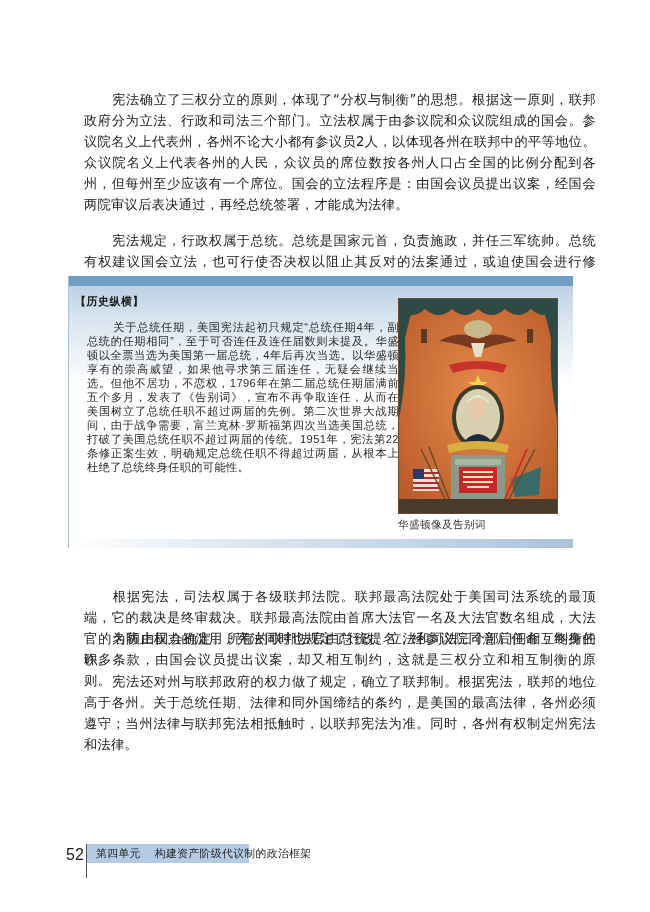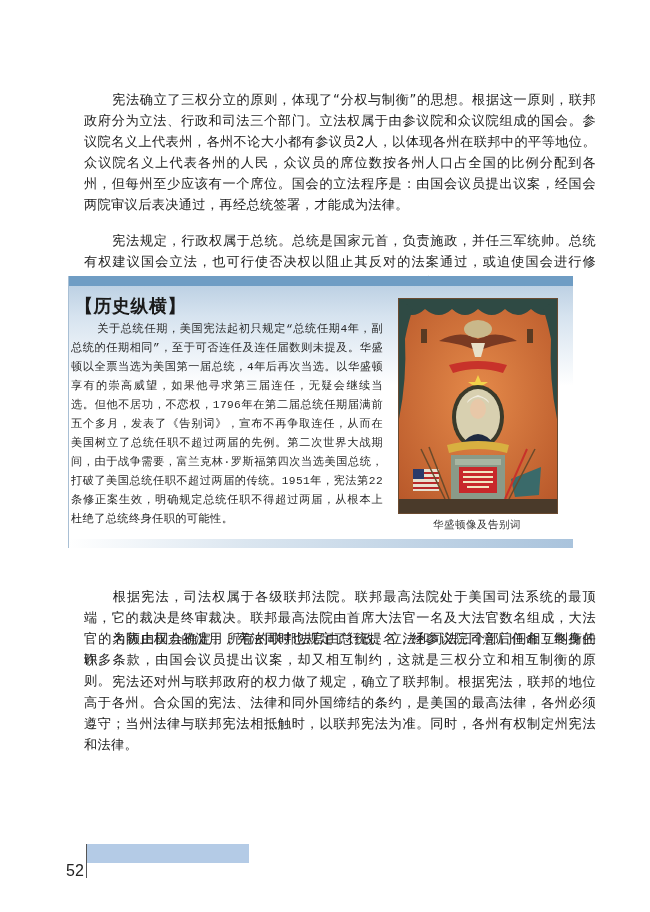--- a/index.html
+++ b/index.html
@@ -11,29 +11,29 @@
   #p3{top:570px;}
   #p4{top:612px;}
   #p5{top:655px;}
 
   .box{position:absolute;left:68px;top:276px;width:504px;height:272px;
        background:linear-gradient(180deg,#b5cbe0 0px,#d6e3ef 40px,#ffffff 110px,#ffffff 100%);
        border-left:1px solid #a9bfd4;}
   .box-topbar{position:absolute;left:0;top:0;width:100%;height:10px;background:#6f9dc4;}
   .box-bottombar{position:absolute;left:0;bottom:0;width:100%;height:9px;
        background:linear-gradient(90deg,#ffffff 0%,#dbe6f0 35%,#a9c3dc 100%);}
-  .box-title{position:absolute;left:6px;top:18px;font-family:"DejaVu Serif","Liberation Serif",serif;font-weight:bold;font-size:18px;color:#1a1a1a;letter-spacing:0.5px;}
-  .box-text{position:absolute;left:2px;top:44px;width:312px;font-family:Liberation Mono, monospace;font-size:11.2px;line-height:19px;letter-spacing:0.4px;color:#2a2a2a;text-align:justify;margin:0;}
+  .box-title{position:absolute;left:6px;top:18px;font-family:"DejaVu Serif","Liberation Serif",serif;font-weight:bold;font-size:11px;color:#1a1a1a;letter-spacing:0.5px;}
+  .box-text{position:absolute;left:18px;top:44px;width:312px;font-family:Liberation Sans, sans-serif;font-size:11.2px;line-height:14px;letter-spacing:0.4px;color:#2a2a2a;text-align:justify;margin:0;}
   .box-text .ind{display:inline-block;width:26px;}
 
   .painting{position:absolute;left:329px;top:22px;width:158px;height:214px;background:#d8743a;overflow:hidden;border:1px solid #6a4a30;}
-  .caption{position:absolute;left:329px;top:242px;width:158px;text-align:center;font-size:10.5px;color:#333;letter-spacing:0.5px;}
+  .caption{position:absolute;left:329px;top:242px;width:158px;font-size:10.5px;color:#333;letter-spacing:0.5px;}
 
   .footer{position:absolute;left:0;top:840px;width:650px;height:40px;}
-  .page-num{position:absolute;left:66px;top:6px;font-family:"Liberation Sans",sans-serif;font-size:16px;color:#222;margin-top:16px;}
+  .page-num{position:absolute;left:66px;top:6px;font-family:"Liberation Sans",sans-serif;font-size:16px;color:#222;}
   .footer-rule{position:absolute;left:86px;top:4px;width:1px;height:34px;background:#555;}
   .footer-band{position:absolute;left:87px;top:4px;width:162px;height:19px;background:#b4cbe6;}
   .footer-label{position:absolute;left:96px;top:7px;font-size:10.8px;color:#222;letter-spacing:0.4px;white-space:nowrap;}
   .footer-label .gap{display:inline-block;width:14px;}
 </style>
 </head>
 <body>
 
 <p class="para" id="p1"><span class="ind"></span><span>宪法确立了三权分立的原则，体现了“分权与制衡”的思想。根据这一原则，联邦政府分为立法、行政和司法三个部门。立法权属于由参议院和众议院组成的国会。参议院名义上代表州，各州不论大小都有参议员2人，以体现各州在联邦中的平等地位。众议院名义上代表各州的人民，众议员的席位数按各州人口占全国的比例分配到各州，但每州至少应该有一个席位。国会的立法程序是：由国会议员提出议案，经国会两院审议后表决通过，再经总统签署，才能成为法律。</span></p>
 <p class="para" id="p2"><span class="ind"></span><span>宪法规定，行政权属于总统。总统是国家元首，负责施政，并任三军统帅。总统有权建议国会立法，也可行使否决权以阻止其反对的法案通过，或迫使国会进行修改。总统由人民间接选举产生，任期四年。除非因弹劾并定罪，不得被免职。</span></p>
@@ -103,19 +103,22 @@
       <rect x="0" y="200" width="158" height="14" fill="#4a3a2a"></rect>
     </svg>
   </div>
   <div class="caption">华盛顿像及告别词</div>
 
   <div class="box-bottombar"></div>
 </div>
 
 <p class="para" id="p3"><span class="ind"></span><span>根据宪法，司法权属于各级联邦法院。联邦最高法院处于美国司法系统的最顶端，它的裁决是终审裁决。联邦最高法院由首席大法官一名及大法官数名组成，大法官的名额由国会确定。所有的联邦法官由总统提名，经参议院同意后任命，终身任职。</span></p>
 <p class="para" id="p4"><span class="ind"></span><span>为防止权力的滥用，宪法同时也规定了行政、立法和司法三个部门间相互制衡的许多条款，由国会议员提出议案，却又相互制约，这就是三权分立和相互制衡的原则。</span></p>
-<p class="para" id="p5"><span class="ind"></span><span>宪法还对州与联邦政府的权力做了规定，确立了联邦制。根据宪法，联邦的地位高于各州。合众国的宪法、法律和同外国缔结的条约，是美国的最高法律，各州必须遵守；当州法律与联邦宪法相抵触时，以联邦宪法为准。同时，各州有权制定州宪法和法律。</span></p>
+<p class="para" id="p5"><span class="ind"></span><span>宪法还对州与联邦政府的权力做了规定，确立了联邦制。根据宪法，联邦的地位高于各州。关于总统任期、法律和同外国缔结的条约，是美国的最高法律，各州必须遵守；当州法律与联邦宪法相抵触时，以联邦宪法为准。同时，各州有权制定州宪法和法律。</span></p>
 
 <div class="footer">
   <div class="page-num">52</div>
   <div class="footer-rule"></div>
   <div class="footer-band"></div>
+  <div class="footer-label">
+    <span>第四单元</span><span class="gap"></span><span>构建资产阶级代议制的政治框架</span>
+  </div>
 </div>
 
 </body></html>

